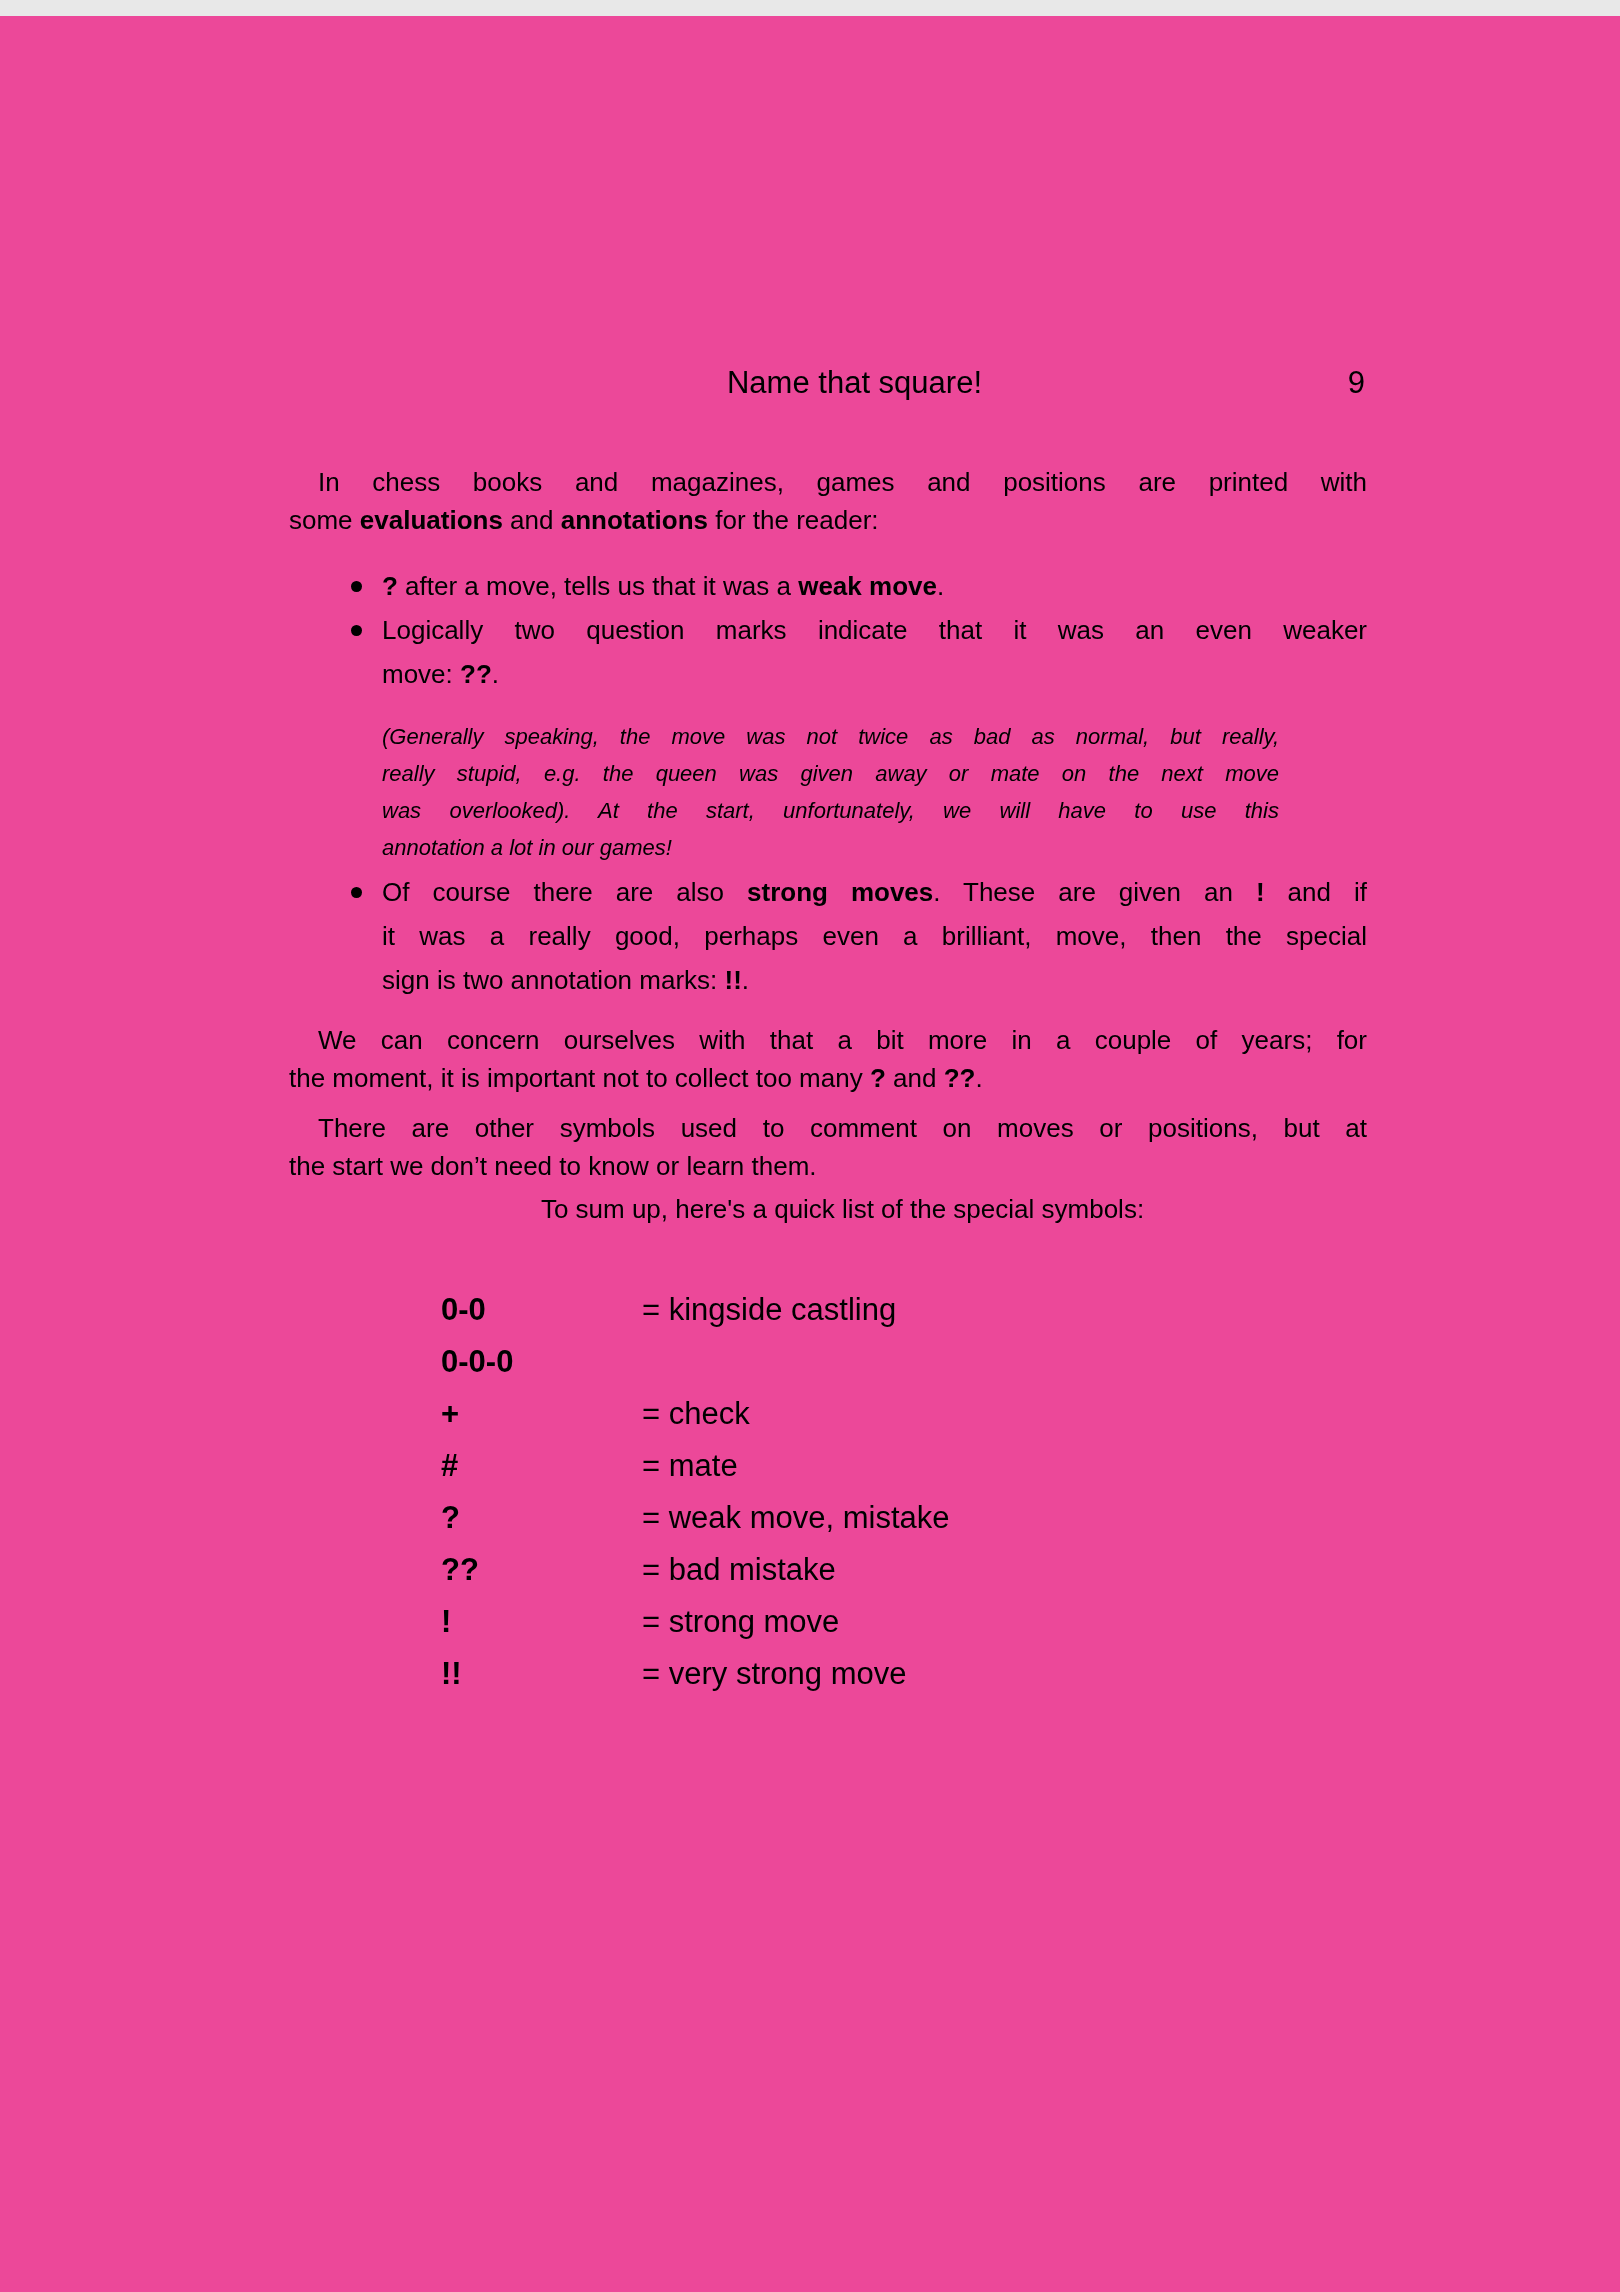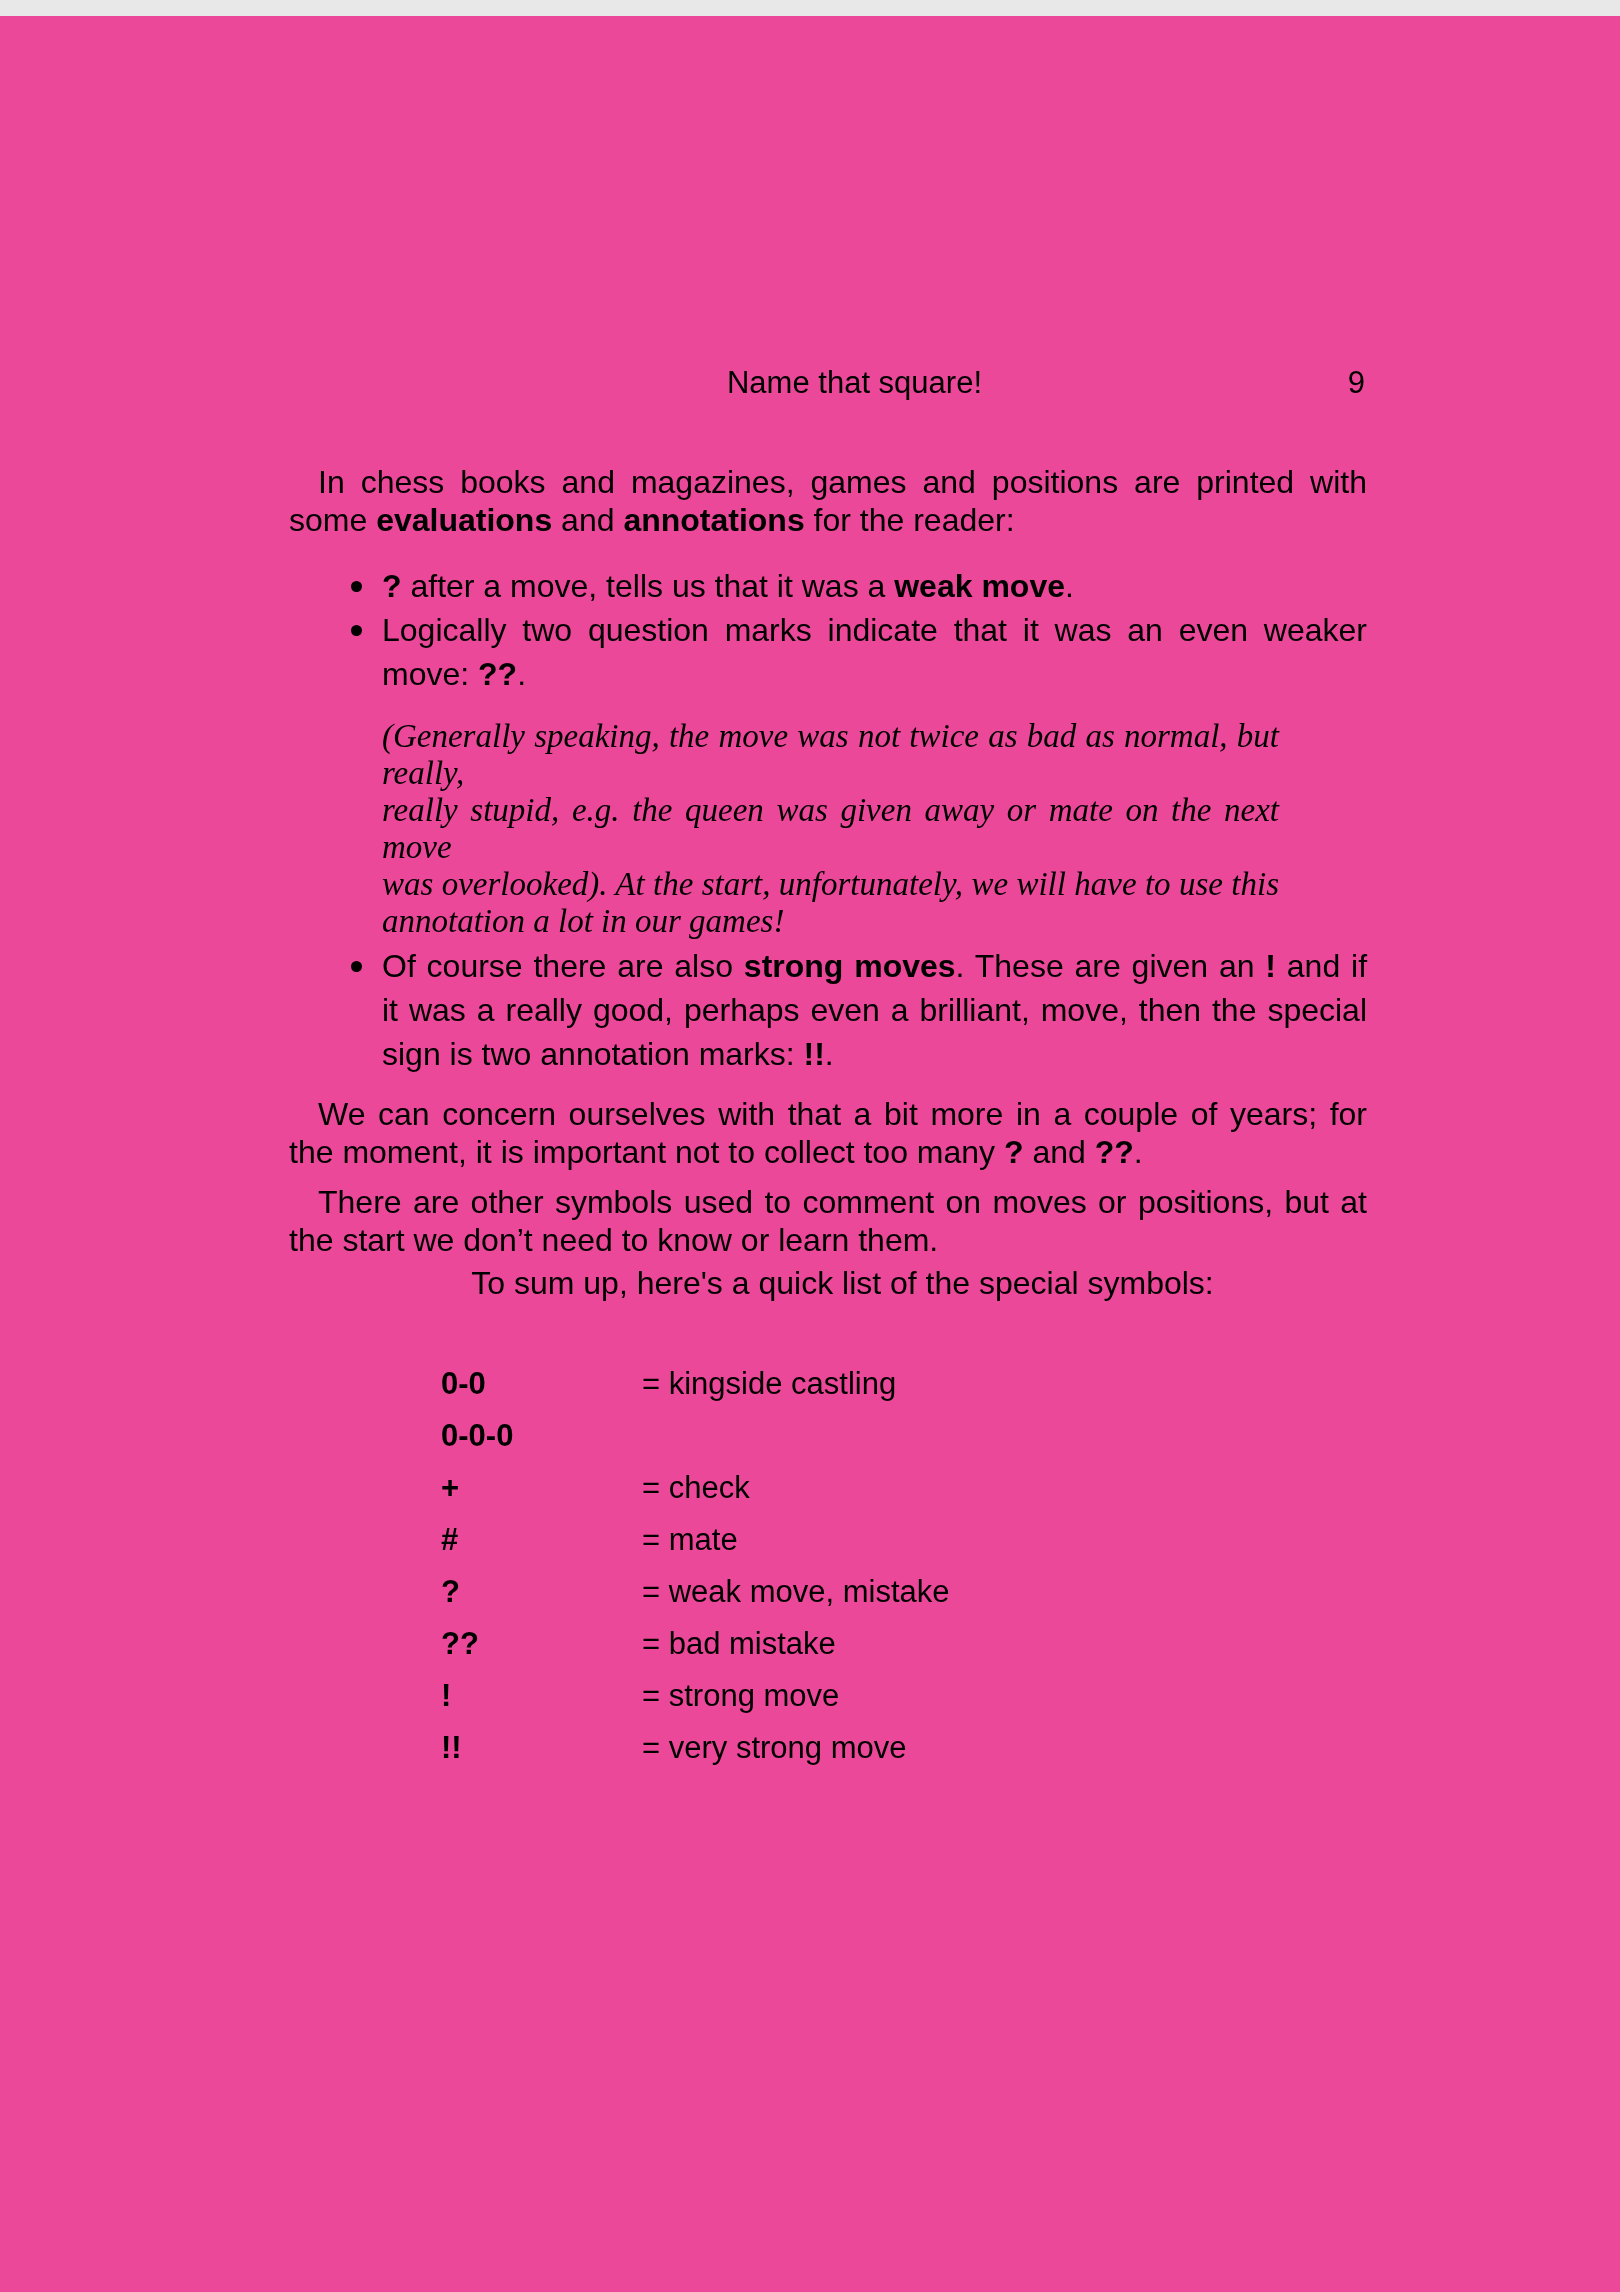--- a/index.html
+++ b/index.html
@@ -31,21 +31,21 @@
     display: block;
     text-align: center;
     transform: translateX(26.5px);
   }
   .runhead .pagenum {
     position: absolute;
     right: 2px;
     top: 0;
   }
   
-  .tline { line-height: 38px; font-size: 32px; }
+  .tline { line-height: 38px; font-size: 26px; }
   .just  { text-align: justify; text-align-last: justify; }
   .bold, .b { font-weight: 700; }
   .para.indented .tline:first-child { text-indent: 29px; }
   
   .p-intro   { margin-top: 60px; }
   .bullet    { position: relative; padding-left: 93px; }
   .bullet .tline { line-height: 44px; }
   .bullet-weak   { margin-top: 24.5px; }
   .bullet-weaker { margin-top: 0; }
   .bullet-strong { margin-top: 3.9px; }
@@ -57,21 +57,21 @@
     height: 10.8px;
     border-radius: 50%;
     background: #000;
   }
   .note {
     margin-top: 22.5px;
     margin-left: 93px;
     width: 897px;
     font-style: italic;
   }
-  .note .tline { line-height: 37px; font-size: 33px; font-family: Liberation Serif, serif; }
+  .note .tline { line-height: 37px; font-size: 22px; }
   .p-concern { margin-top: 19.6px; }
   .p-other   { margin-top: 11.8px; }
   .p-sum     { margin-top: 4.9px; text-align: center; }
   
   .symbols { margin-top: 49px; }
   .sym-row {
     display: flex;
     align-items: flex-end;
     height: 52px;
     font-size: 31px;

